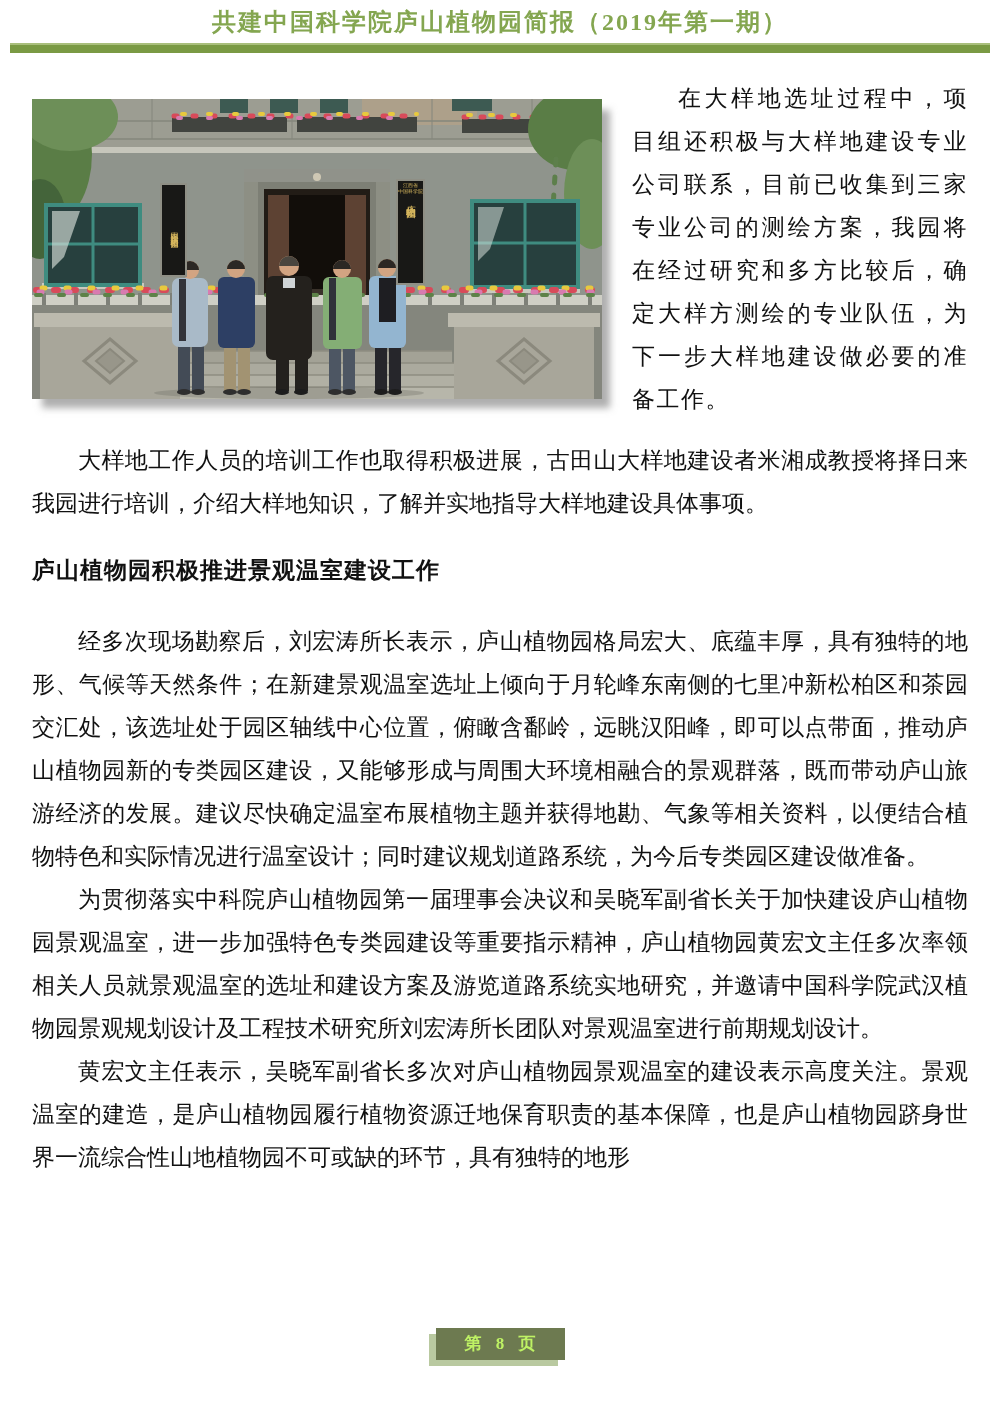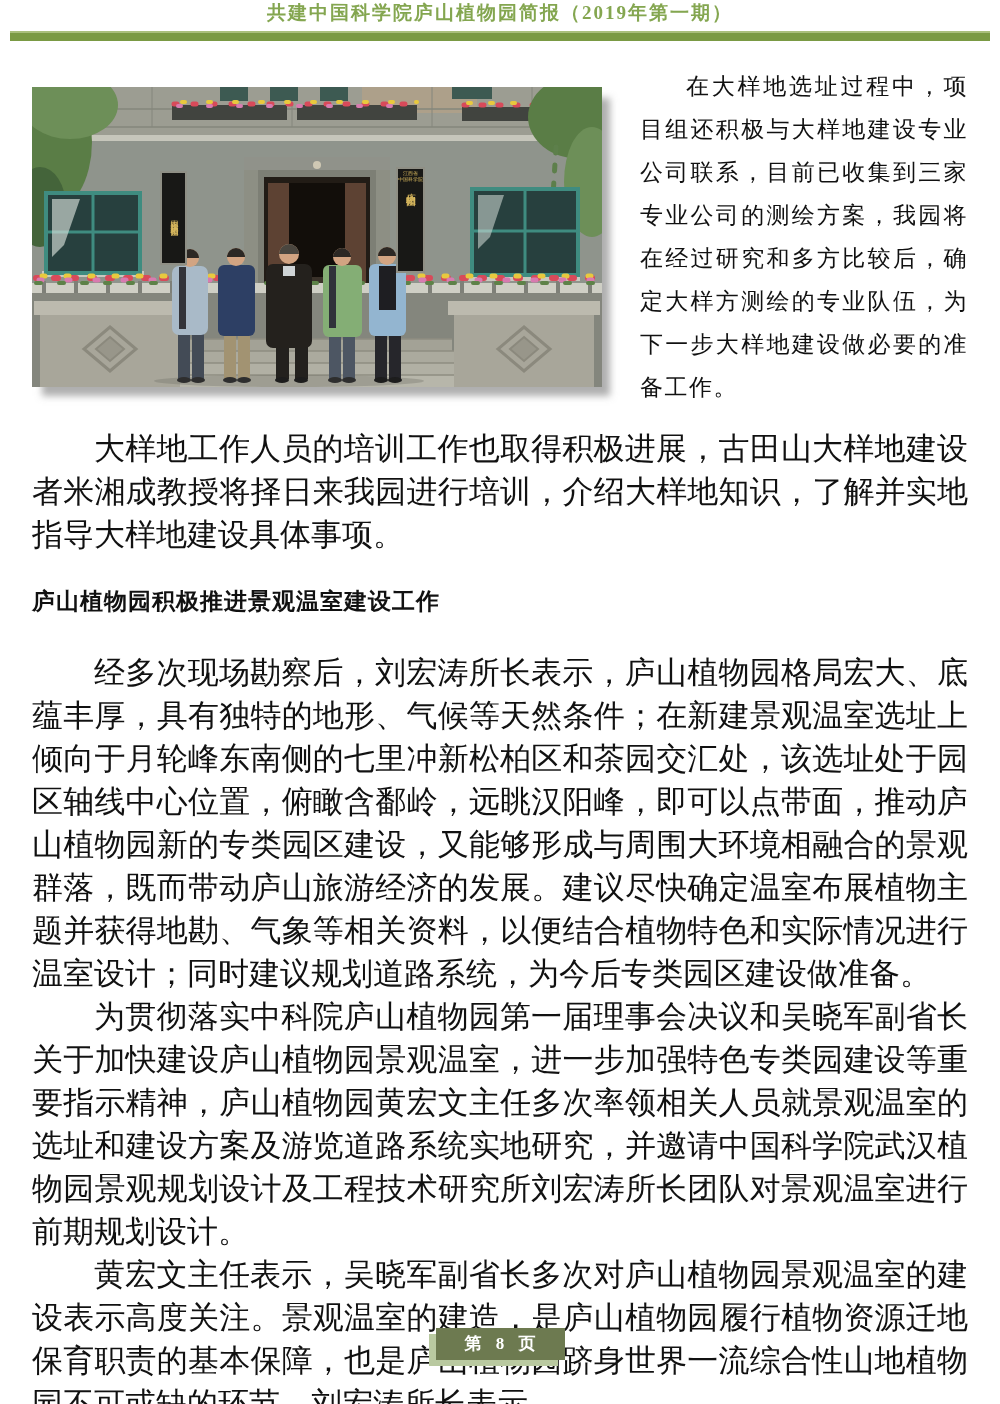--- a/index.html
+++ b/index.html
@@ -2,21 +2,21 @@
 <html><head>
 <meta charset="utf-8">
 <style>
   html,body{margin:0;padding:0;background:#fff;}
   .page{
     position:relative;width:1000px;height:1404px;background:#ffffff;overflow:hidden;
     font-family:"Liberation Serif","DejaVu Serif",serif;color:#111;
   }
   
   .header-title{
-    text-align:center;font-size:19px;letter-spacing:2px;
+    text-align:center;padding-top:6px;font-size:24px;letter-spacing:2px;
     color:#84a650;font-weight:bold;
   }
   .header-rule{
     margin:5px 10px 0;height:8px;background:#7a9a44;border-top:2px solid #a9bf7c;
   }
   
   .content{padding:0 32px;}
   .top-row{display:flex;margin-top:24px;}
   .photo-wrap{
     flex:none;width:570px;height:300px;margin-top:22px;position:relative;
@@ -32,39 +32,39 @@
   .plaque-left .vtext{
     writing-mode:vertical-rl;text-orientation:upright;font-size:8px;line-height:10px;letter-spacing:1px;
   }
   .plaque-right{left:364px;top:80px;width:29px;height:106px;flex-direction:column;padding:2px 0;}
   .plaque-right .small{font-size:5px;line-height:6px;text-align:center;display:block;}
   .plaque-right .vbig{
     writing-mode:vertical-rl;text-orientation:upright;font-size:10px;letter-spacing:1px;flex:1;
     display:block;margin-top:2px;
   }
   .side-text{
-    flex:1;margin-left:38px;font-size:23px;line-height:43px;letter-spacing:1.5px;
+    flex:1;margin-left:30px;font-size:23px;line-height:43px;letter-spacing:1.5px;
     text-align:justify;text-indent:2em;
   }
   .para{
-    margin:0;font-size:31px;line-height:43px;text-align:justify;text-indent:2em;
+    margin:0;font-size:23px;line-height:43px;text-align:justify;text-indent:2em;
   }
   .para.first{margin-top:18px;}
   .section-heading{
     font-family:"Liberation Sans","DejaVu Sans",sans-serif;font-weight:bold;
     font-size:23px;text-align:left;letter-spacing:1px;margin:30px 0 34px;
   }
   
   .footer{position:absolute;top:1328px;left:0;width:100%;display:flex;justify-content:center;}
   .badge-wrap{position:relative;}
   .badge-shadow{
     position:absolute;left:-7px;top:6px;width:100%;height:100%;background:#b9c9a0;z-index:0;
   }
   .badge{
-    position:relative;z-index:1;background:#6d7a50;color:#ffffff;
+    position:relative;z-index:1;background:#6d7a50;color:#bef264;
     font-size:17px;font-weight:bold;letter-spacing:5px;padding:4px 24px 5px 29px;
     font-family:"Liberation Serif","DejaVu Serif",serif;
   }
 </style>
 </head>
 <body>
 
 <div class="page">
 
   <div>
@@ -261,21 +261,21 @@
 
       <div class="side-text">在大样地选址过程中，项目组还积极与大样地建设专业公司联系，目前已收集到三家专业公司的测绘方案，我园将在经过研究和多方比较后，确定大样方测绘的专业队伍，为下一步大样地建设做必要的准备工作。</div>
     </div>
 
     <p class="para first">大样地工作人员的培训工作也取得积极进展，古田山大样地建设者米湘成教授将择日来我园进行培训，介绍大样地知识，了解并实地指导大样地建设具体事项。</p>
 
     <h2 class="section-heading">庐山植物园积极推进景观温室建设工作</h2>
 
     <p class="para">经多次现场勘察后，刘宏涛所长表示，庐山植物园格局宏大、底蕴丰厚，具有独特的地形、气候等天然条件；在新建景观温室选址上倾向于月轮峰东南侧的七里冲新松柏区和茶园交汇处，该选址处于园区轴线中心位置，俯瞰含鄱岭，远眺汉阳峰，即可以点带面，推动庐山植物园新的专类园区建设，又能够形成与周围大环境相融合的景观群落，既而带动庐山旅游经济的发展。建议尽快确定温室布展植物主题并获得地勘、气象等相关资料，以便结合植物特色和实际情况进行温室设计；同时建议规划道路系统，为今后专类园区建设做准备。</p>
     <p class="para">为贯彻落实中科院庐山植物园第一届理事会决议和吴晓军副省长关于加快建设庐山植物园景观温室，进一步加强特色专类园建设等重要指示精神，庐山植物园黄宏文主任多次率领相关人员就景观温室的选址和建设方案及游览道路系统实地研究，并邀请中国科学院武汉植物园景观规划设计及工程技术研究所刘宏涛所长团队对景观温室进行前期规划设计。</p>
-    <p class="para">黄宏文主任表示，吴晓军副省长多次对庐山植物园景观温室的建设表示高度关注。景观温室的建造，是庐山植物园履行植物资源迁地保育职责的基本保障，也是庐山植物园跻身世界一流综合性山地植物园不可或缺的环节，刘宏涛所长表示</p>
+    <p class="para">黄宏文主任表示，吴晓军副省长多次对庐山植物园景观温室的建设表示高度关注。景观温室的建造，是庐山植物园履行植物资源迁地保育职责的基本保障，也是庐山植物园跻身世界一流综合性山地植物园不可或缺的环节，具有独特的地形</p>
 
   </div>
 
   <div class="footer">
     <div class="badge-wrap">
       <div class="badge-shadow"></div>
       <div class="badge">第 8 页</div>
     </div>
   </div>
 

